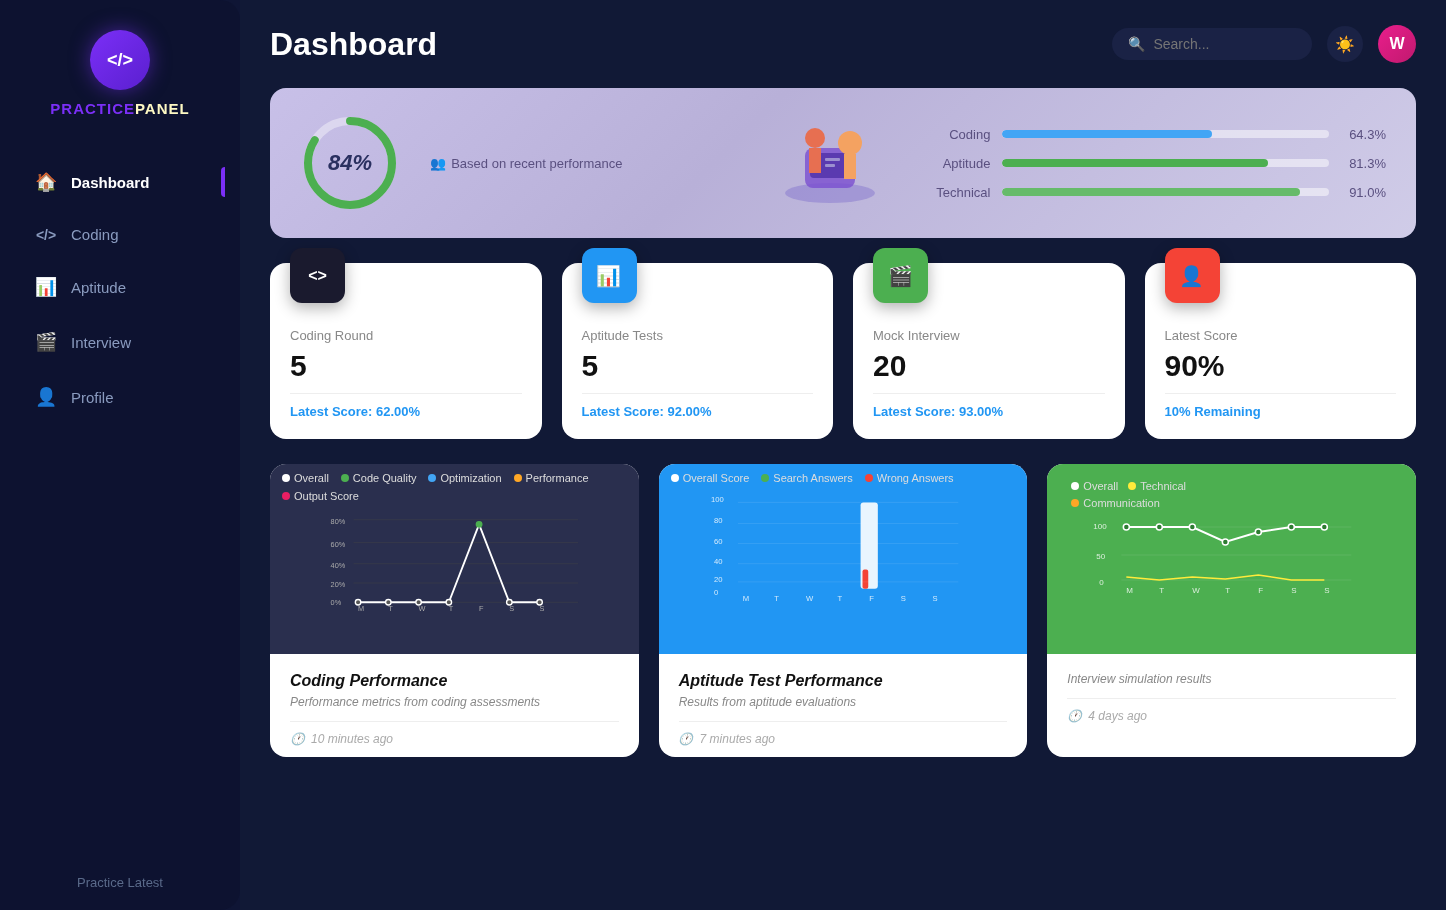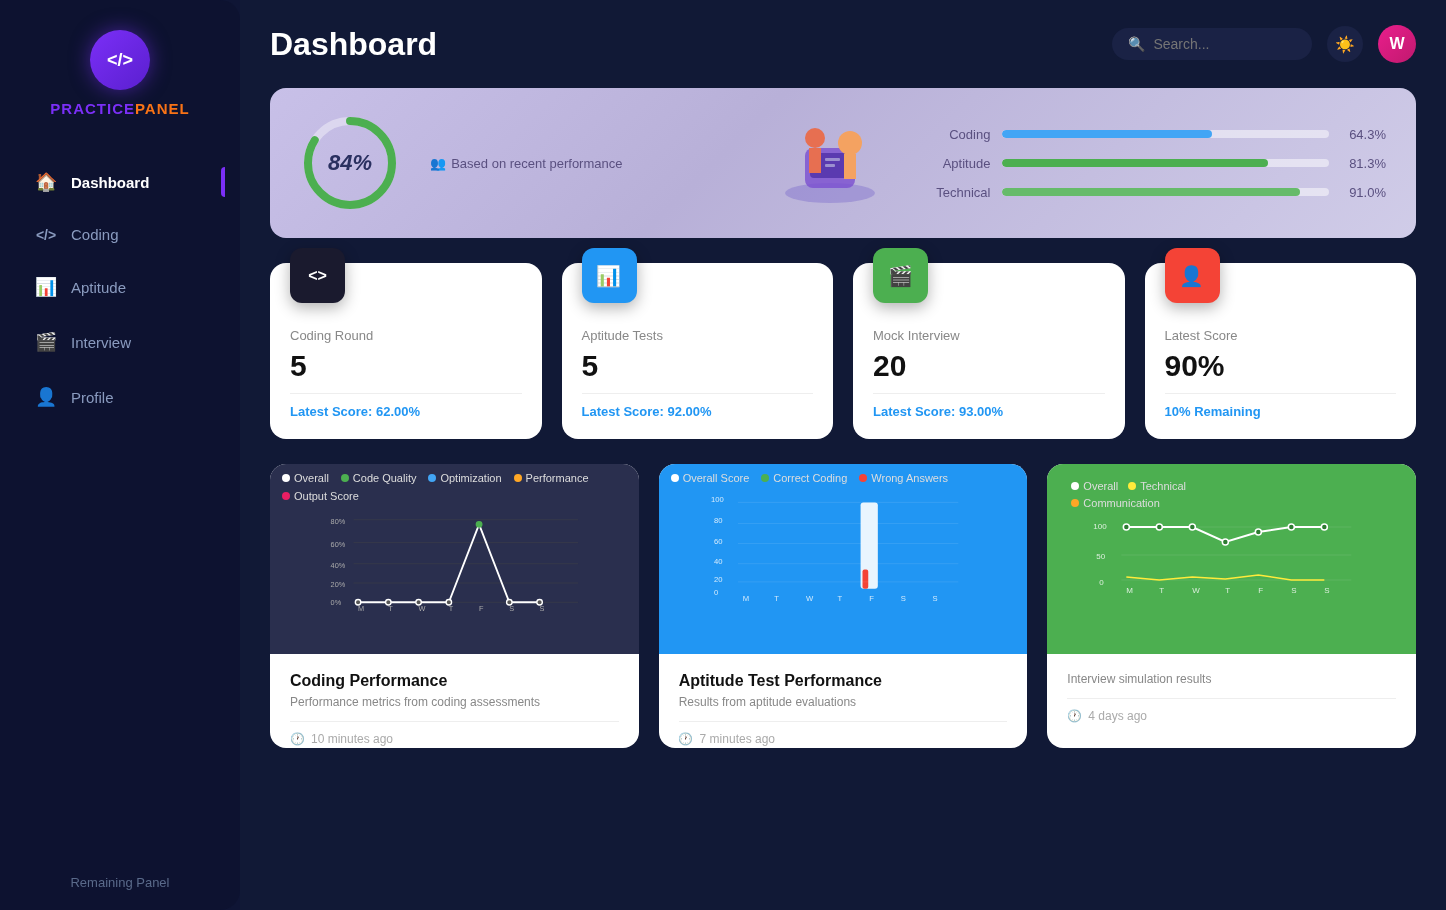--- a/index.html
+++ b/index.html
@@ -318,21 +318,22 @@
     .chart-dark {
       background: #2a2f4e;
     }
     .chart-blue {
       background: #2196f3;
     }
     .chart-green {
       background: #4caf50;
     }
     .chart-body {
-      padding: 18px 20px 2px;
+      padding: 18px 20px 11px;
+      font-style: italic;
     }
     .chart-title {
       font-size: 16px;
       font-weight: 700;
       color: #111;
       margin-bottom: 5px;
     }
     .chart-desc {
       font-size: 12px;
       color: #888;
@@ -371,21 +372,21 @@
   </style>
 </head>
 <body>
 
 <div class="sidebar">
   <div class="logo-area">
     <div class="logo-icon">
       <span style="color:#fff;font-weight:700;font-size:18px;">&lt;/&gt;</span>
     </div>
     <div class="logo-text">
-      <span>PRACTICE</span><span style="color:#f97316;">PANEL</span>
+      <span>PRACTICE</span><span style="color:#fef9c3;">PANEL</span>
     </div>
   </div>
 
   <nav class="nav-items">
     <div class="nav-item active">
       <span class="nav-icon">🏠</span>
       <span>Dashboard</span>
     </div>
     <div class="nav-item">
       <span class="nav-icon" style="font-size:14px;font-weight:700;color:#8a9bbf;">&lt;/&gt;</span>
@@ -398,21 +399,21 @@
     <div class="nav-item">
       <span class="nav-icon">🎬</span>
       <span>Interview</span>
     </div>
     <div class="nav-item">
       <span class="nav-icon">👤</span>
       <span>Profile</span>
     </div>
   </nav>
 
-  <div class="sidebar-footer">Remaining Panel</div>
+  <div class="sidebar-footer">Practice Latest</div>
 </div>
 
 <div class="main">
 
   <div class="header">
     <h1 class="page-title">Dashboard</h1>
     <div class="header-right">
       <div class="search-box">
         <span class="search-icon">🔍</span>
         <input type="text" placeholder="Search..." style="">
@@ -593,21 +594,21 @@
 
     <div class="chart-card">
       <div class="chart-area chart-blue">
         <div class="legend">
           <div class="legend-item">
             <div class="legend-dot" style="background:#fff;"></div>
             <span>Overall Score</span>
           </div>
           <div class="legend-item">
             <div class="legend-dot" style="background:#4caf50;"></div>
-            <span>Correct Coding</span>
+            <span>Search Answers</span>
           </div>
           <div class="legend-item">
             <div class="legend-dot" style="background:#f44336;"></div>
             <span>Wrong Answers</span>
           </div>
         </div>
         <svg viewBox="0 0 280 120" style="width:100%;height:115px;padding:0 15px;">
 
           <text x="2" y="15" fill="rgba(255,255,255,0.8)" font-size="8">100</text>
           <text x="5" y="37" fill="rgba(255,255,255,0.8)" font-size="8">80</text>

